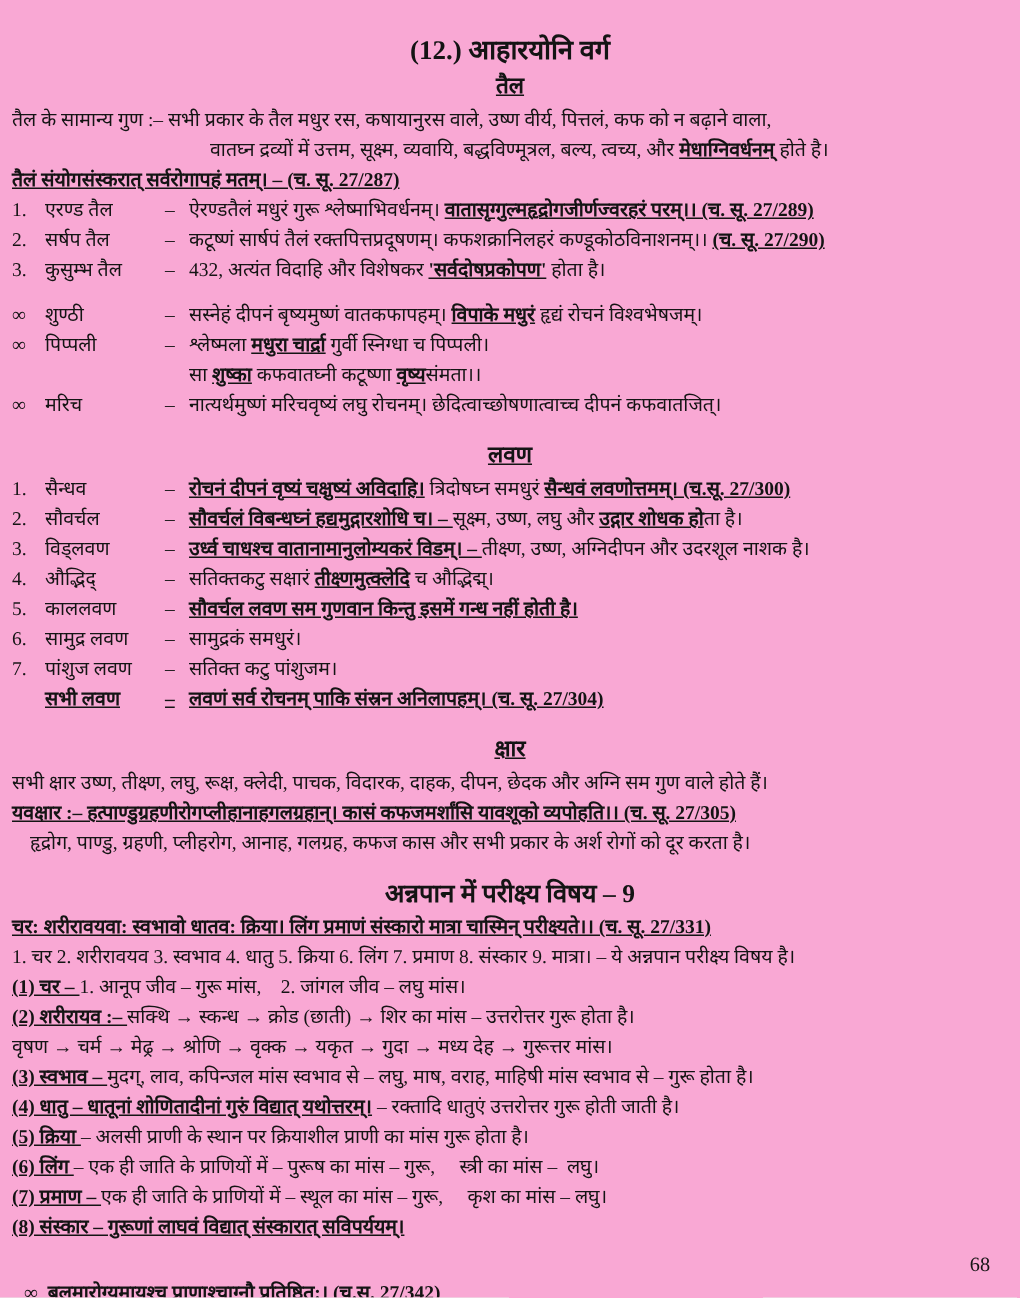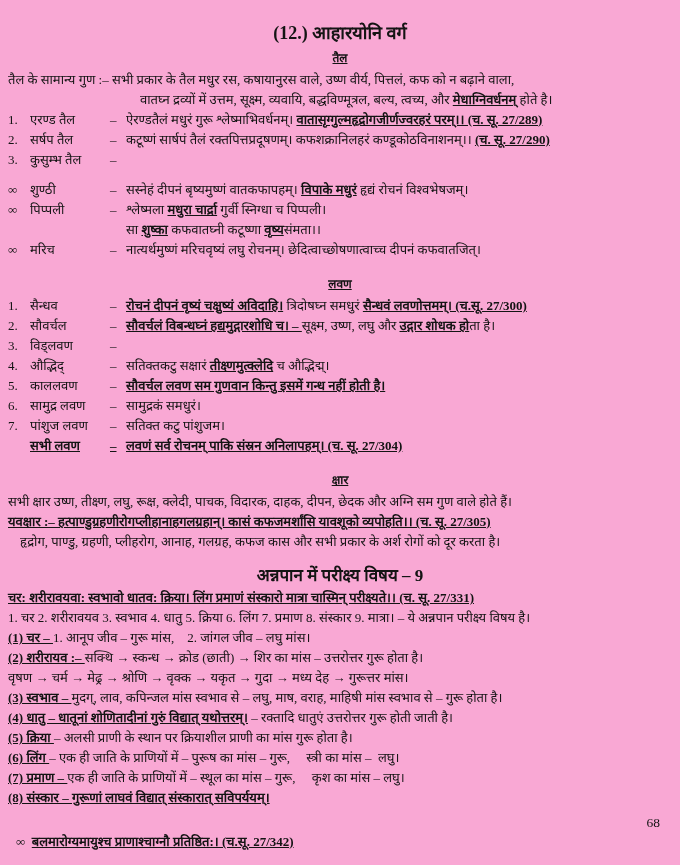--- a/index.html
+++ b/index.html
@@ -4,21 +4,21 @@
 <style>
   html,body{margin:0;padding:0;background:#e8e8e8;}
   .page{
     width:680px;height:865px;box-sizing:border-box;
     margin:0 auto;background:#f9a8d4;color:#141414;
     font-family:"Liberation Serif","DejaVu Serif",serif;
     font-size:13px;line-height:20px;
     padding:21px 8px 0 8px;overflow:hidden;position:relative;
   }
   .title{text-align:center;font-weight:700;font-size:18px;line-height:24px;margin-bottom:2px;}
-  .heading{text-align:center;font-weight:700;font-size:12px;line-height:22px;text-decoration:underline;margin:1px 0;}
+  .heading{text-align:center;font-weight:700;font-size:15px;line-height:22px;text-decoration:underline;margin:1px 0;}
   .heading2{text-align:center;font-weight:700;font-size:17px;line-height:22px;margin:1px 0;}
   .line{min-height:20px;}
   .seg{white-space:pre-wrap;}
   .b{font-weight:700;text-decoration:underline;}
   .row{display:flex;min-height:20px;}
   .num{flex:none;width:22px;white-space:pre;}
   .term{flex:none;width:80px;white-space:pre;}
   .dash{flex:none;width:16px;}
   .rtext{flex:1;}
   .pagenum{text-align:right;padding-right:12px;font-size:13.5px;line-height:18px;}
@@ -26,36 +26,38 @@
 </style>
 </head>
 <body>
 
 <div class="page">
   <main>
       <div class="title">(12.) आहारयोनि वर्ग</div>
       <div class="heading">तैल</div>
       <div class="line"><span class="seg">तैल के सामान्य गुण :– सभी प्रकार के तैल मधुर रस, कषायानुरस वाले, उष्ण वीर्य, पित्तलं, कफ को न बढ़ाने वाला,</span></div>
       <div class="line" style="margin-left: 132px;"><span class="seg">वातघ्न द्रव्यों में उत्तम, सूक्ष्म, व्यवायि, बद्धविण्मूत्रल, बल्य, त्वच्य, और </span><span class="seg b">मेधाग्निवर्धनम्</span><span class="seg"> होते है।</span></div>
+      <div class="line"><span class="seg b">तैलं संयोगसंस्करात् सर्वरोगापहं मतम्। – (च. सू. 27/287)</span></div>
       <div class="row">
         <span class="num">1.</span>
         <span class="term">एरण्ड तैल</span>
         <span class="dash">–</span>
         <span class="rtext"><span class="seg">ऐरण्डतैलं मधुरं गुरू श्लेष्माभिवर्धनम्। </span><span class="seg b">वातासृग्गुल्महृद्रोगजीर्णज्वरहरं परम्।। (च. सू. 27/289)</span></span>
       </div>
       <div class="row">
         <span class="num">2.</span>
         <span class="term">सर्षप तैल</span>
         <span class="dash">–</span>
         <span class="rtext"><span class="seg">कटूष्णं सार्षपं तैलं रक्तपित्तप्रदूषणम्। कफशक्रानिलहरं कण्डूकोठविनाशनम्।। </span><span class="seg b">(च. सू. 27/290)</span></span>
       </div>
       <div class="row">
         <span class="num">3.</span>
         <span class="term">कुसुम्भ तैल</span>
         <span class="dash">–</span>
+        <span class="rtext"><span class="seg">432, अत्यंत विदाहि और विशेषकर </span><span class="seg b">'सर्वदोषप्रकोपण'</span><span class="seg"> होता है।</span></span>
       </div>
       <div class="spacer" style="height: 10px;"></div>
       <div class="row">
         <span class="num">∞</span>
         <span class="term">शुण्ठी</span>
         <span class="dash">–</span>
         <span class="rtext"><span class="seg">सस्नेहं दीपनं बृष्यमुष्णं वातकफापहम्। </span><span class="seg b">विपाके मधुरं</span><span class="seg"> हृद्यं रोचनं विश्वभेषजम्।</span></span>
       </div>
       <div class="row">
         <span class="num">∞</span>
@@ -86,20 +88,21 @@
       <div class="row">
         <span class="num">2.</span>
         <span class="term">सौवर्चल</span>
         <span class="dash">–</span>
         <span class="rtext"><span class="seg b">सौवर्चलं विबन्धघ्नं हद्यमुद्गारशोधि च। – </span><span class="seg">सूक्ष्म, उष्ण, लघु और </span><span class="seg b">उद्गार शोधक हो</span><span class="seg">ता है।</span></span>
       </div>
       <div class="row">
         <span class="num">3.</span>
         <span class="term">विड्लवण</span>
         <span class="dash">–</span>
+        <span class="rtext"><span class="seg b">उर्ध्व चाधश्च वातानामानुलोम्यकरं विडम्। – </span><span class="seg">तीक्ष्ण, उष्ण, अग्निदीपन और उदरशूल नाशक है।</span></span>
       </div>
       <div class="row">
         <span class="num">4.</span>
         <span class="term">औद्भिद्</span>
         <span class="dash">–</span>
         <span class="rtext"><span class="seg">सतिक्तकटु सक्षारं </span><span class="seg b">तीक्ष्णमुत्क्लेदि</span><span class="seg"> च औद्भिद्म्।</span></span>
       </div>
       <div class="row">
         <span class="num">5.</span>
         <span class="term">काललवण</span>

